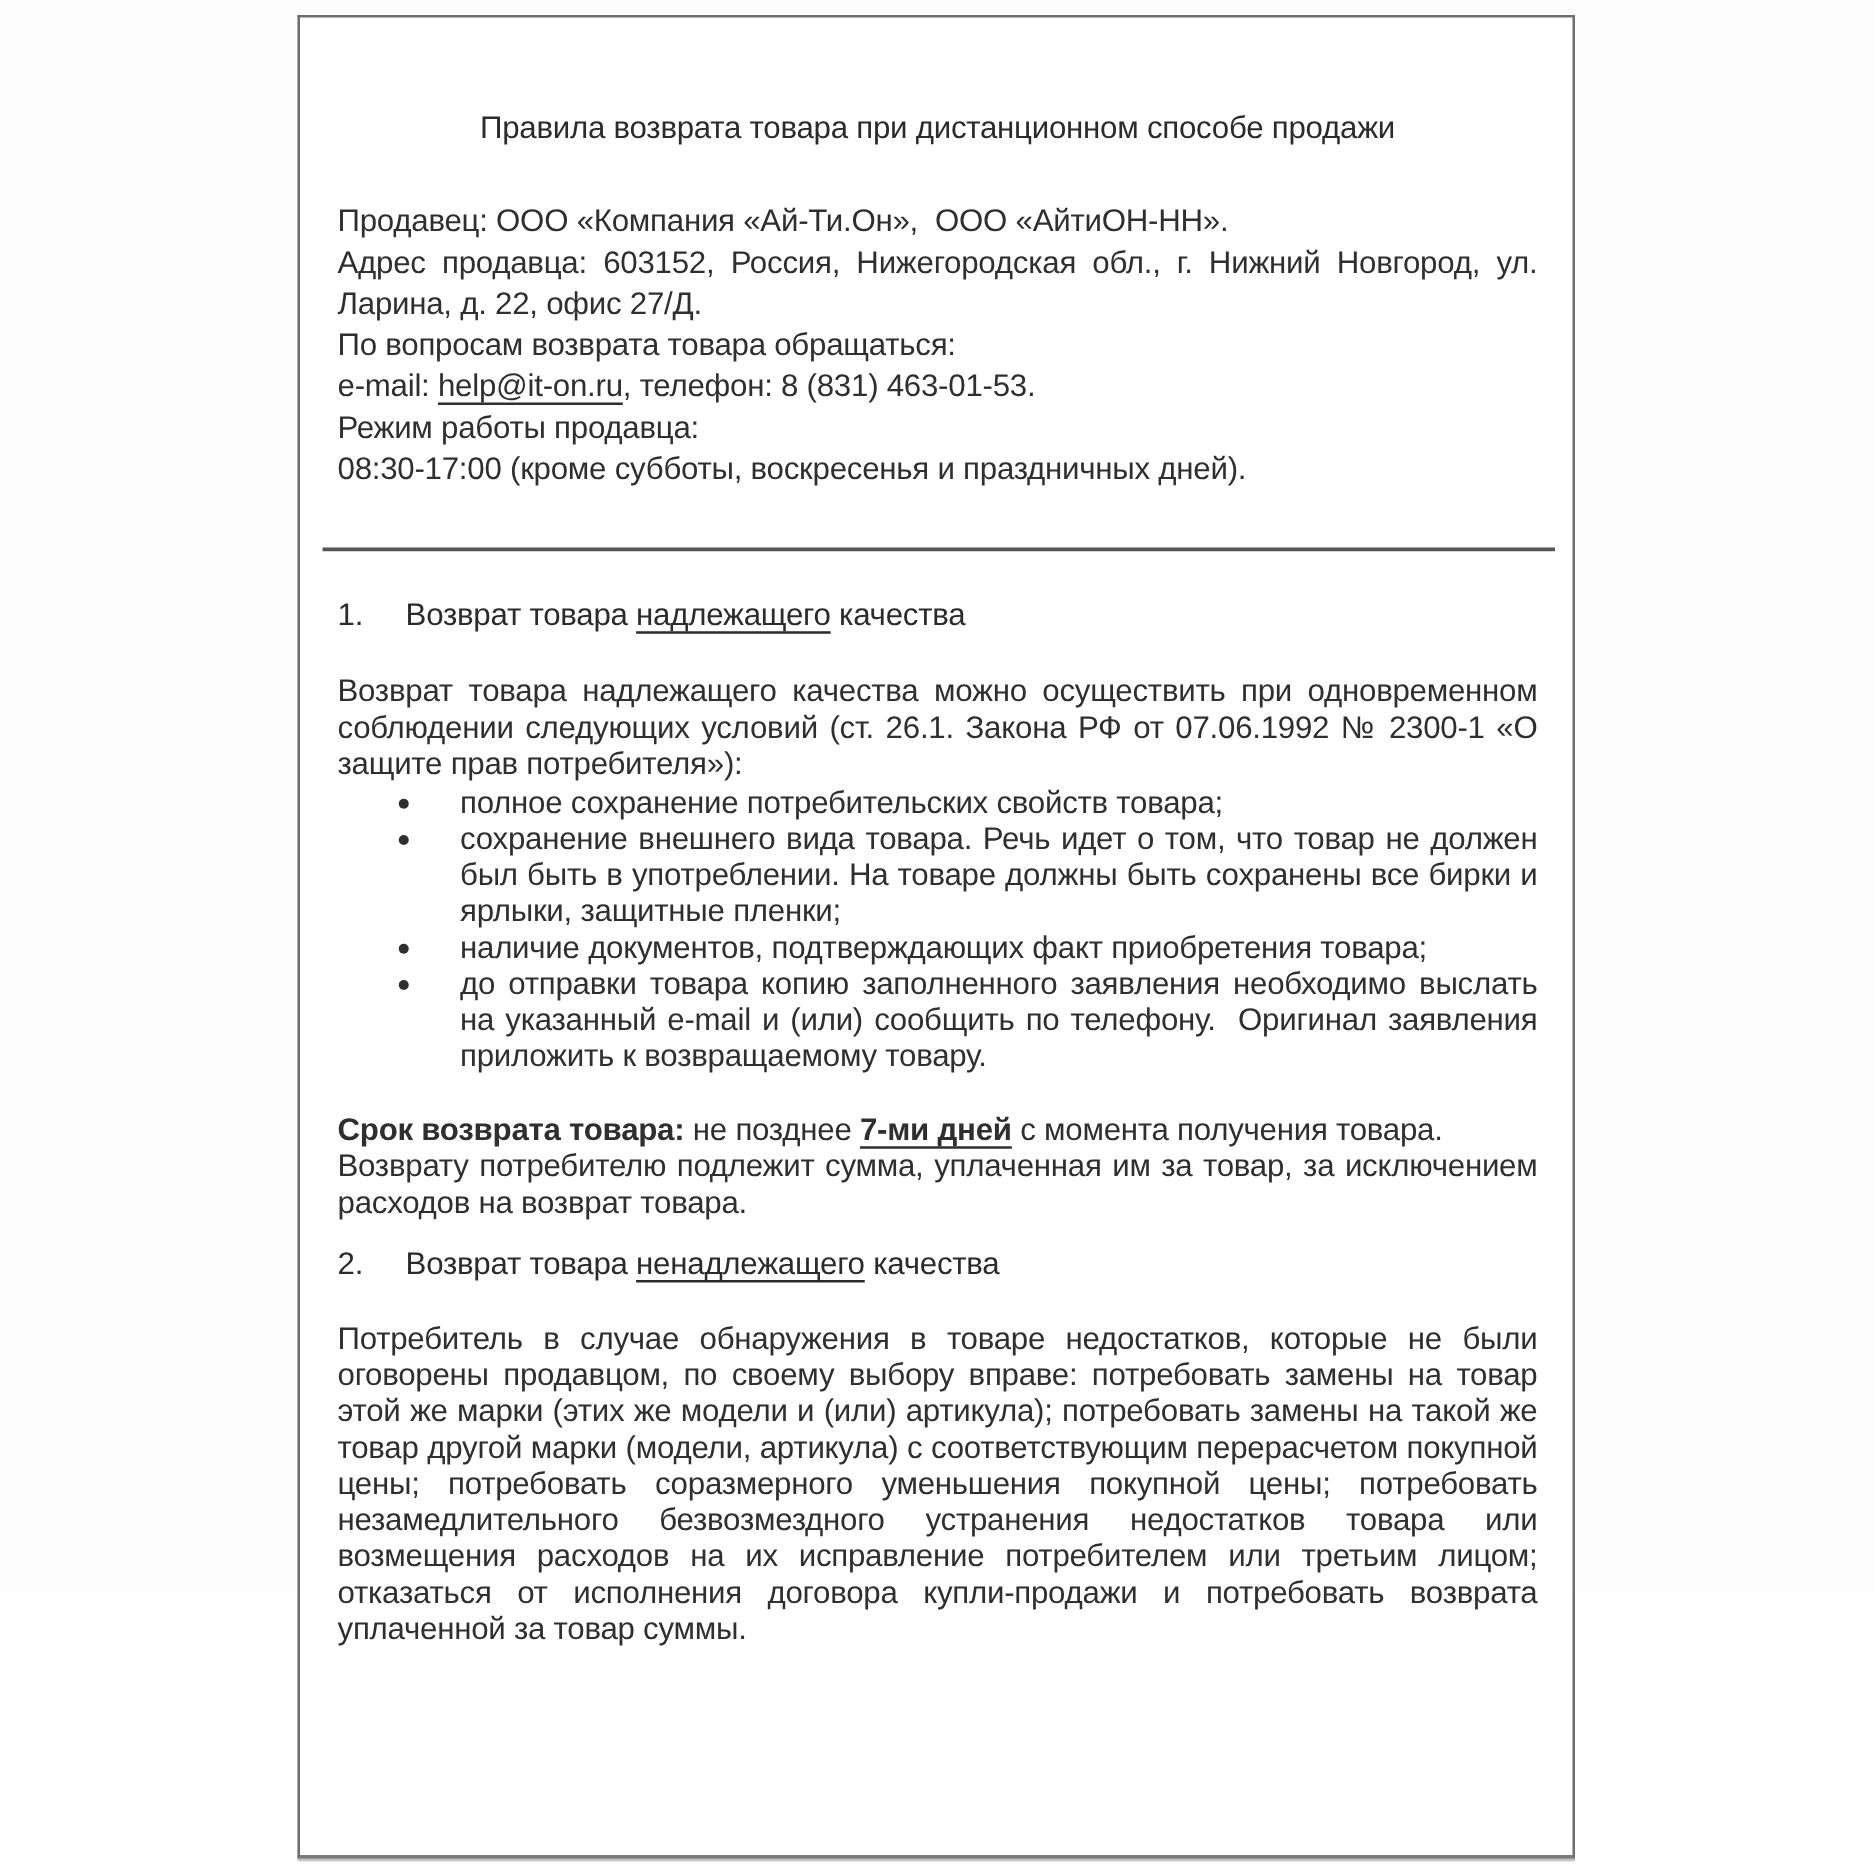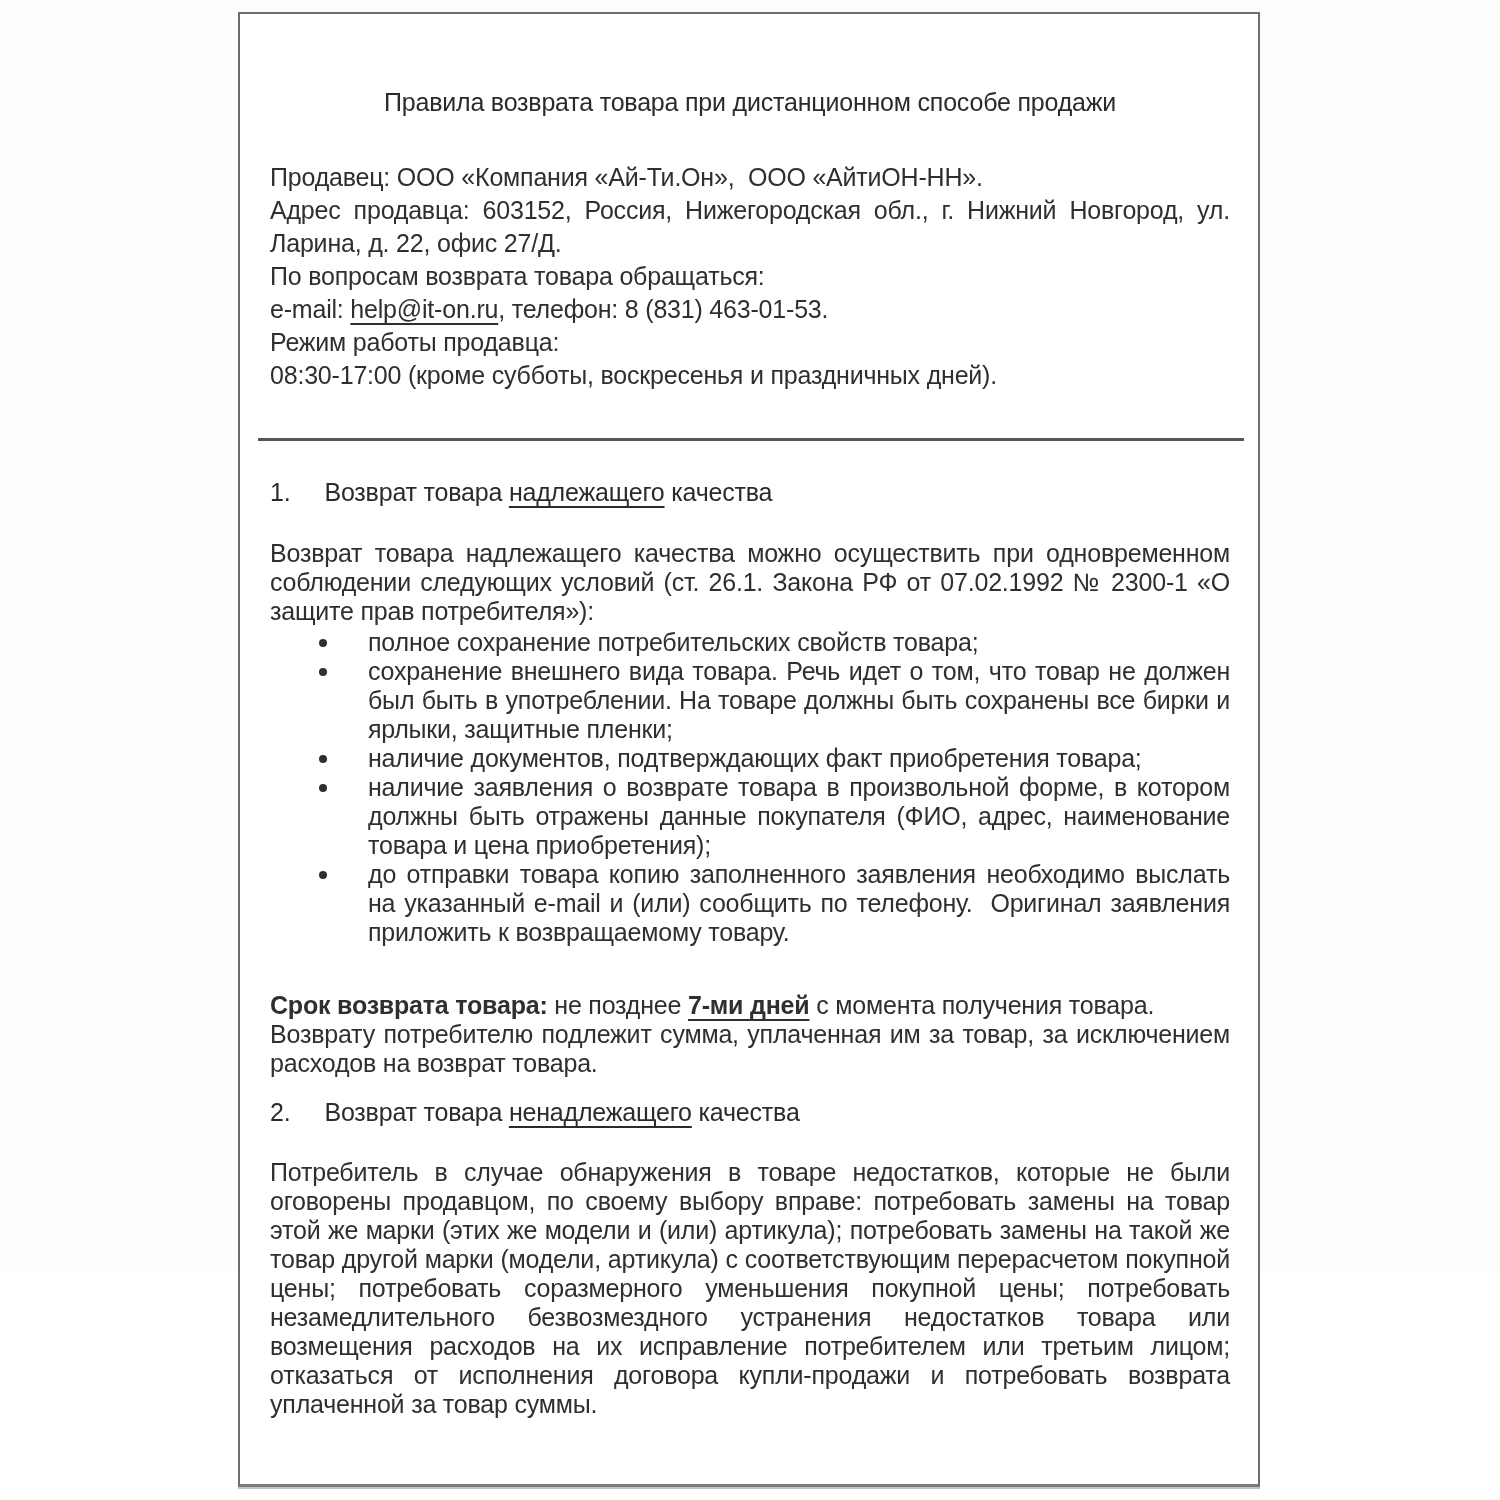--- a/index.html
+++ b/index.html
@@ -95,21 +95,21 @@
   .cond-list li .dot {
     position: absolute;
     left: 49px;
     top: 11px;
     width: 8px;
     height: 8px;
     border-radius: 50%;
     background: #2f2f2f;
   }
   .term-block {
-    margin-top: 44px;
+    margin-top: 30px;
     line-height: 29px;
   }
   .term-block .note {
     text-align: justify;
   }
   .b { font-weight: 700; }
   .sec2-body {
     margin-top: 29px;
   }
 </style>
@@ -131,38 +131,34 @@
       <div>Режим работы продавца:</div>
       <div>08:30-17:00 (кроме субботы, воскресенья и праздничных дней).</div>
     </div>
 
     <hr class="divider">
 
     <div class="sec-heading">
       <span class="num">1.</span><span>Возврат товара </span><span class="u">надлежащего</span><span> качества</span>
     </div>
 
-    <div class="para intro">Возврат товара надлежащего качества можно осуществить при одновременном соблюдении следующих условий (ст. 26.1. Закона РФ от 07.02.1992 № 2300-1 «О защите прав потребителя»):</div>
+    <div class="para intro">Возврат товара надлежащего качества можно осуществить при одновременном соблюдении следующих условий (ст. 26.1. Закона РФ от 07.06.1992 № 2300-1 «О защите прав потребителя»):</div>
 
     <ul class="cond-list">
       <li>
         <span class="dot"></span>
         <span>полное сохранение потребительских свойств товара;</span>
       </li>
       <li>
         <span class="dot"></span>
         <span>сохранение внешнего вида товара. Речь идет о том, что товар не должен был быть в употреблении. На товаре должны быть сохранены все бирки и ярлыки, защитные пленки;</span>
       </li>
       <li>
         <span class="dot"></span>
         <span>наличие документов, подтверждающих факт приобретения товара;</span>
-      </li>
-      <li>
-        <span class="dot"></span>
-        <span>наличие заявления о возврате товара в произвольной форме, в котором должны быть отражены данные покупателя (ФИО, адрес, наименование товара и цена приобретения);</span>
       </li>
       <li>
         <span class="dot"></span>
         <span>до отправки товара копию заполненного заявления необходимо выслать на указанный e-mail и (или) сообщить по телефону.&nbsp; Оригинал заявления приложить к возвращаемому товару.</span>
       </li>
     </ul>
 
     <div class="term-block">
       <div>
         <span class="b">Срок возврата товара:</span><span> не позднее </span><span class="b u">7-ми дней</span><span> с момента получения товара.</span>

